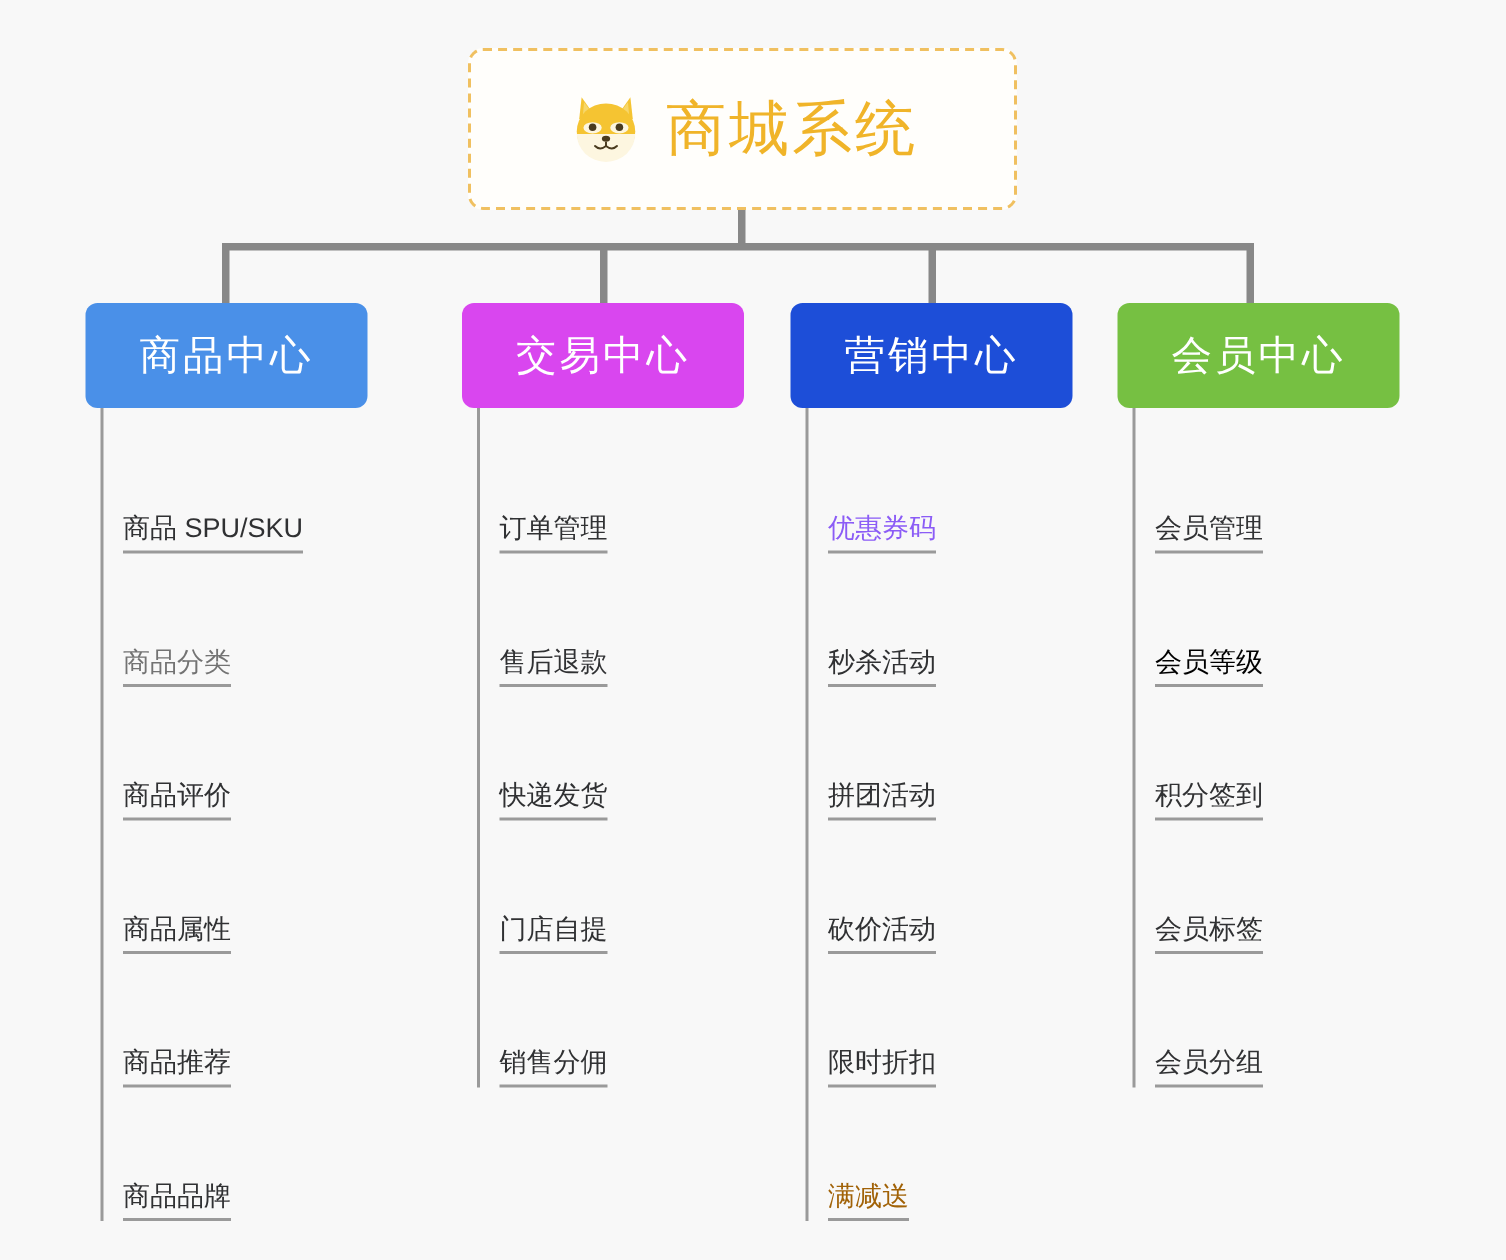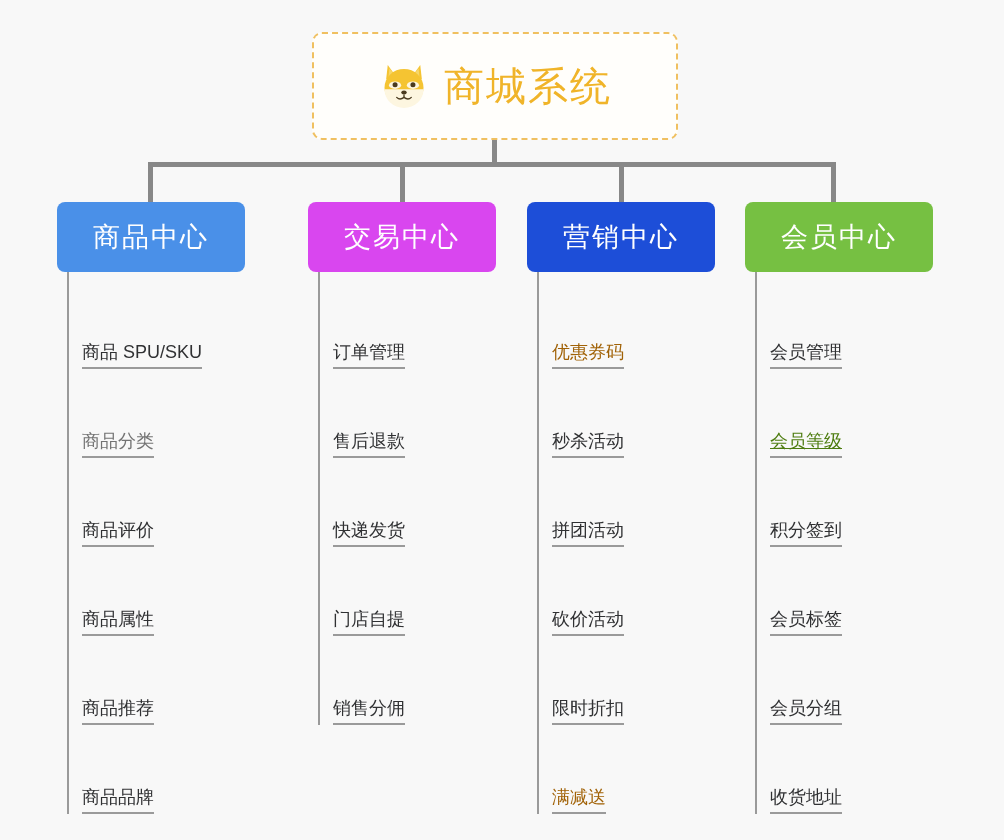--- a/index.html
+++ b/index.html
@@ -202,21 +202,21 @@
         </div>
     </div>
   </div>
 
   <div class="column" style="left:527px;">
     <div class="cat-box" style="background: #1d4ed8; text-align: center;">
       <span class="cat-label">营销中心</span>
     </div>
     <div class="leaf-list" style="border-left-color: rgb(154, 154, 154);">
       <div class="leaf-item">
-          <span class="leaf-text" style="border-bottom-color: rgb(154, 154, 154); color: #a16207;">优惠券码</span>
+          <span class="leaf-text" style="border-bottom-color: rgb(154, 154, 154); color: #8b5cf6;">优惠券码</span>
         </div>
       <div class="leaf-item">
           <span class="leaf-text" style="border-bottom-color: rgb(154, 154, 154); color: rgb(48, 49, 51);">秒杀活动</span>
         </div>
       <div class="leaf-item">
           <span class="leaf-text" style="border-bottom-color: rgb(154, 154, 154); color: rgb(48, 49, 51);">拼团活动</span>
         </div>
       <div class="leaf-item">
           <span class="leaf-text" style="border-bottom-color: rgb(154, 154, 154); color: rgb(48, 49, 51);">砍价活动</span>
         </div>
@@ -231,30 +231,27 @@
 
   <div class="column" style="left:745px;">
     <div class="cat-box" style="background: rgb(118, 192, 66);">
       <span class="cat-label">会员中心</span>
     </div>
     <div class="leaf-list" style="border-left-color: rgb(154, 154, 154);">
       <div class="leaf-item">
           <span class="leaf-text" style="border-bottom-color: rgb(154, 154, 154); color: rgb(48, 49, 51);">会员管理</span>
         </div>
       <div class="leaf-item">
-          <span class="leaf-text" style="border-bottom-color: rgb(154, 154, 154); color: #4d7c0f; text-decoration: underline;">会员等级</span>
+          <span class="leaf-text" style="border-bottom-color: rgb(154, 154, 154); color: #000000;">会员等级</span>
         </div>
       <div class="leaf-item">
           <span class="leaf-text" style="border-bottom-color: rgb(154, 154, 154); color: rgb(48, 49, 51);">积分签到</span>
         </div>
       <div class="leaf-item">
           <span class="leaf-text" style="border-bottom-color: rgb(154, 154, 154); color: rgb(48, 49, 51);">会员标签</span>
         </div>
       <div class="leaf-item">
           <span class="leaf-text" style="border-bottom-color: rgb(154, 154, 154); color: rgb(48, 49, 51);">会员分组</span>
         </div>
-      <div class="leaf-item">
-          <span class="leaf-text" style="border-bottom-color: rgb(154, 154, 154); color: rgb(48, 49, 51);">收货地址</span>
-        </div>
     </div>
   </div>
 
 </div>
 
 </body></html>

